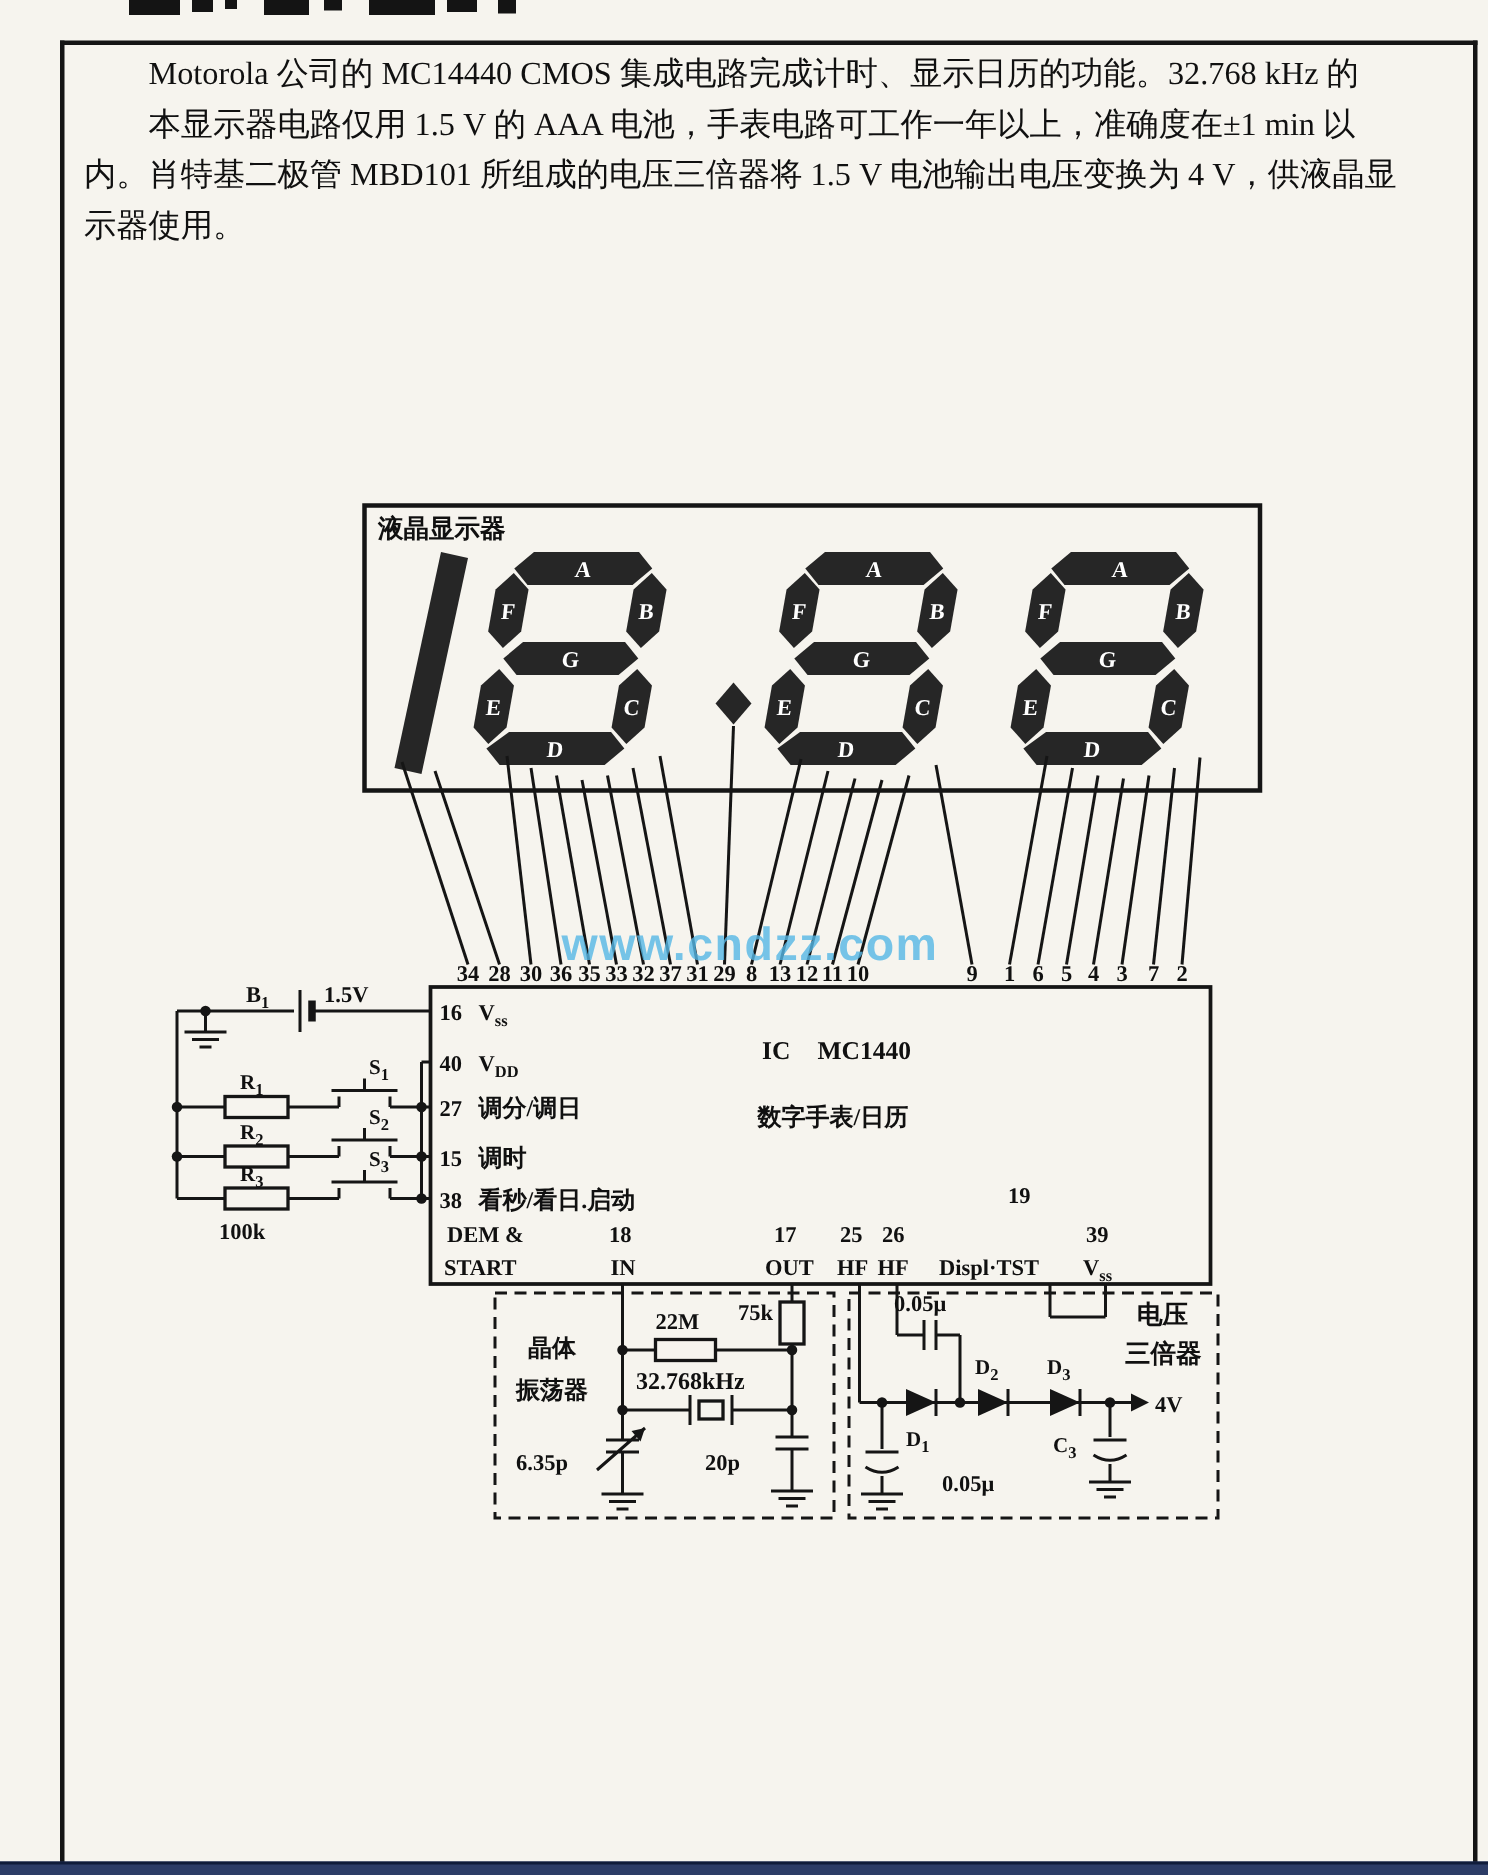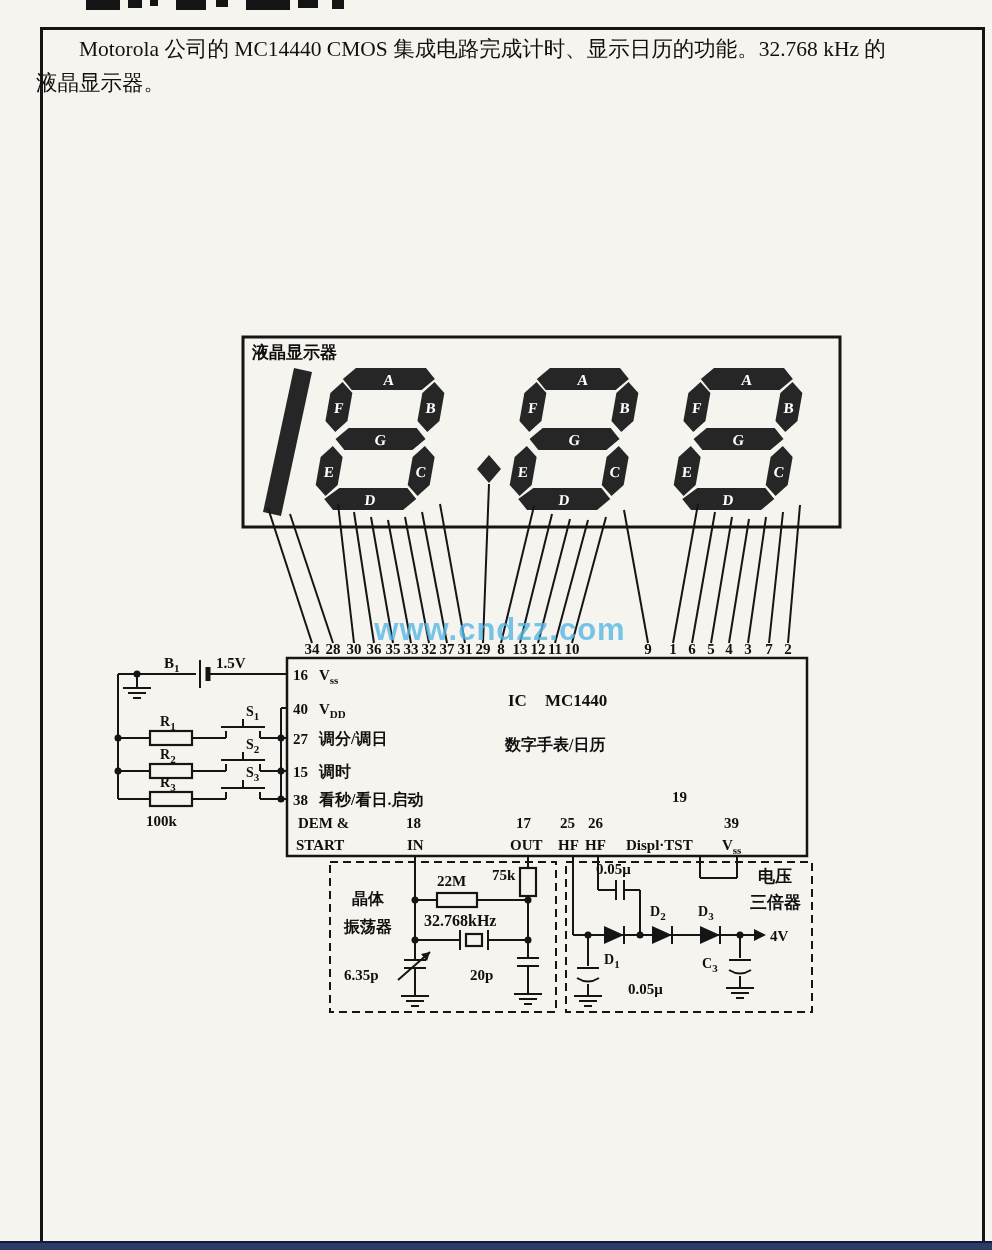--- a/index.html
+++ b/index.html
@@ -5,21 +5,21 @@
   html,body{margin:0;padding:0;background:#888;}
   .page{position:relative;width:992px;height:1250px;background:#f6f4ee;overflow:hidden;
         font-family:"Liberation Serif",serif;}
   .b-left,.b-right,.b-top{position:absolute;background:#151515;}
   .b-left{left:40px;top:27px;width:3px;height:1223px;}
   .b-right{left:982px;top:27px;width:3px;height:1223px;}
   .b-top{left:40px;top:27px;width:945px;height:3px;}
   .bottom-bar{position:absolute;left:0;top:1241px;width:992px;height:9px;
               background:#2c3c66;border-top:2px solid #101c3a;}
   .cut{position:absolute;top:0;background:#141414;}
-  .intro{position:absolute;top:33px;left:36px;width:908px;
+  .intro{position:absolute;top:33px;left:56px;width:908px;
          font-size:21.5px;line-height:33.5px;color:#101010;}
   .intro .indent{text-indent:2em;}
   svg.circuit{position:absolute;left:0;top:0;}
   .ln{stroke:#151515;stroke-width:2;fill:none;}
   .bx{fill:#f6f4ee;stroke:#151515;stroke-width:2.2;}
   .box3{fill:none;stroke:#151515;stroke-width:3;}
   .box25{fill:none;stroke:#151515;stroke-width:2.5;}
   .dash{fill:none;stroke:#151515;stroke-width:2;stroke-dasharray:8 5;}
   .seg{fill:#262626;stroke:none;}
   .dot{fill:#151515;}
@@ -44,21 +44,23 @@
   <div class="cut" style="left:128px;width:14px;height:8px"></div>
   <div class="cut" style="left:150px;width:8px;height:6px"></div>
   <div class="cut" style="left:176px;width:30px;height:10px"></div>
   <div class="cut" style="left:216px;width:12px;height:7px"></div>
   <div class="cut" style="left:246px;width:44px;height:10px"></div>
   <div class="cut" style="left:298px;width:20px;height:8px"></div>
   <div class="cut" style="left:332px;width:12px;height:9px"></div>
 
   <div class="intro">
     <div class="indent">Motorola 公司的 MC14440 CMOS 集成电路完成计时、显示日历的功能。32.768 kHz 的</div>
-    <div>液晶显示器。</div>
+    <div class="indent">本显示器电路仅用 1.5 V 的 AAA 电池，手表电路可工作一年以上，准确度在±1 min 以</div>
+    <div>内。肖特基二极管 MBD101 所组成的电压三倍器将 1.5 V 电池输出电压变换为 4 V，供液晶显</div>
+    <div>示器使用。</div>
   </div>
 
   <svg class="circuit" width="992" height="1250" viewBox="0 0 992 1250">
     <defs>
 
       <g id="seg-digit">
         <polygon class="seg" points="14,0 84,0 94,11 82,22 12,22 2,11"></polygon>
         <polygon class="seg" points="2,14 13,25 11,53 0,64 -11,53 -9,25"></polygon>
         <polygon class="seg" points="94,14 105,25 103,53 92,64 81,53 83,25"></polygon>
         <polygon class="seg" points="13,60 81,60 91,71 79,82 11,82 1,71"></polygon>

